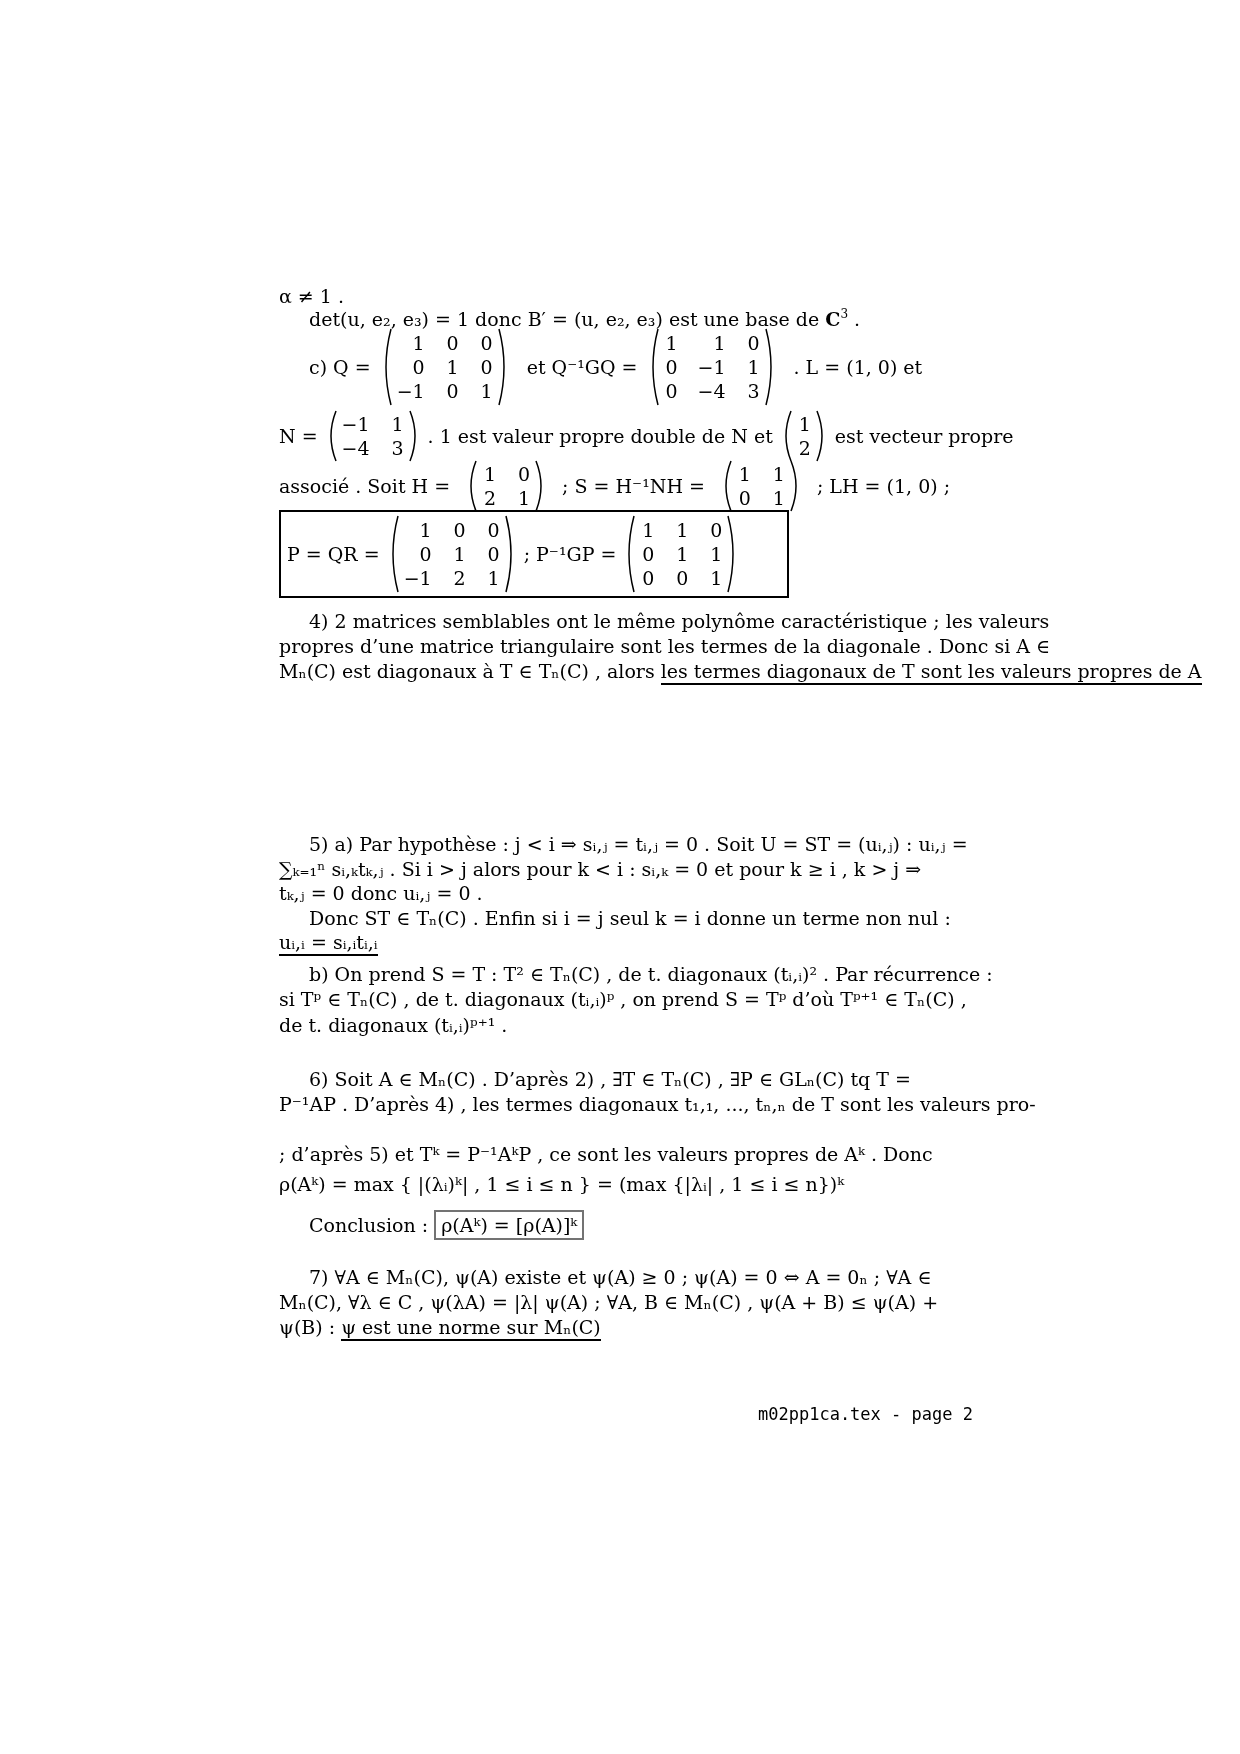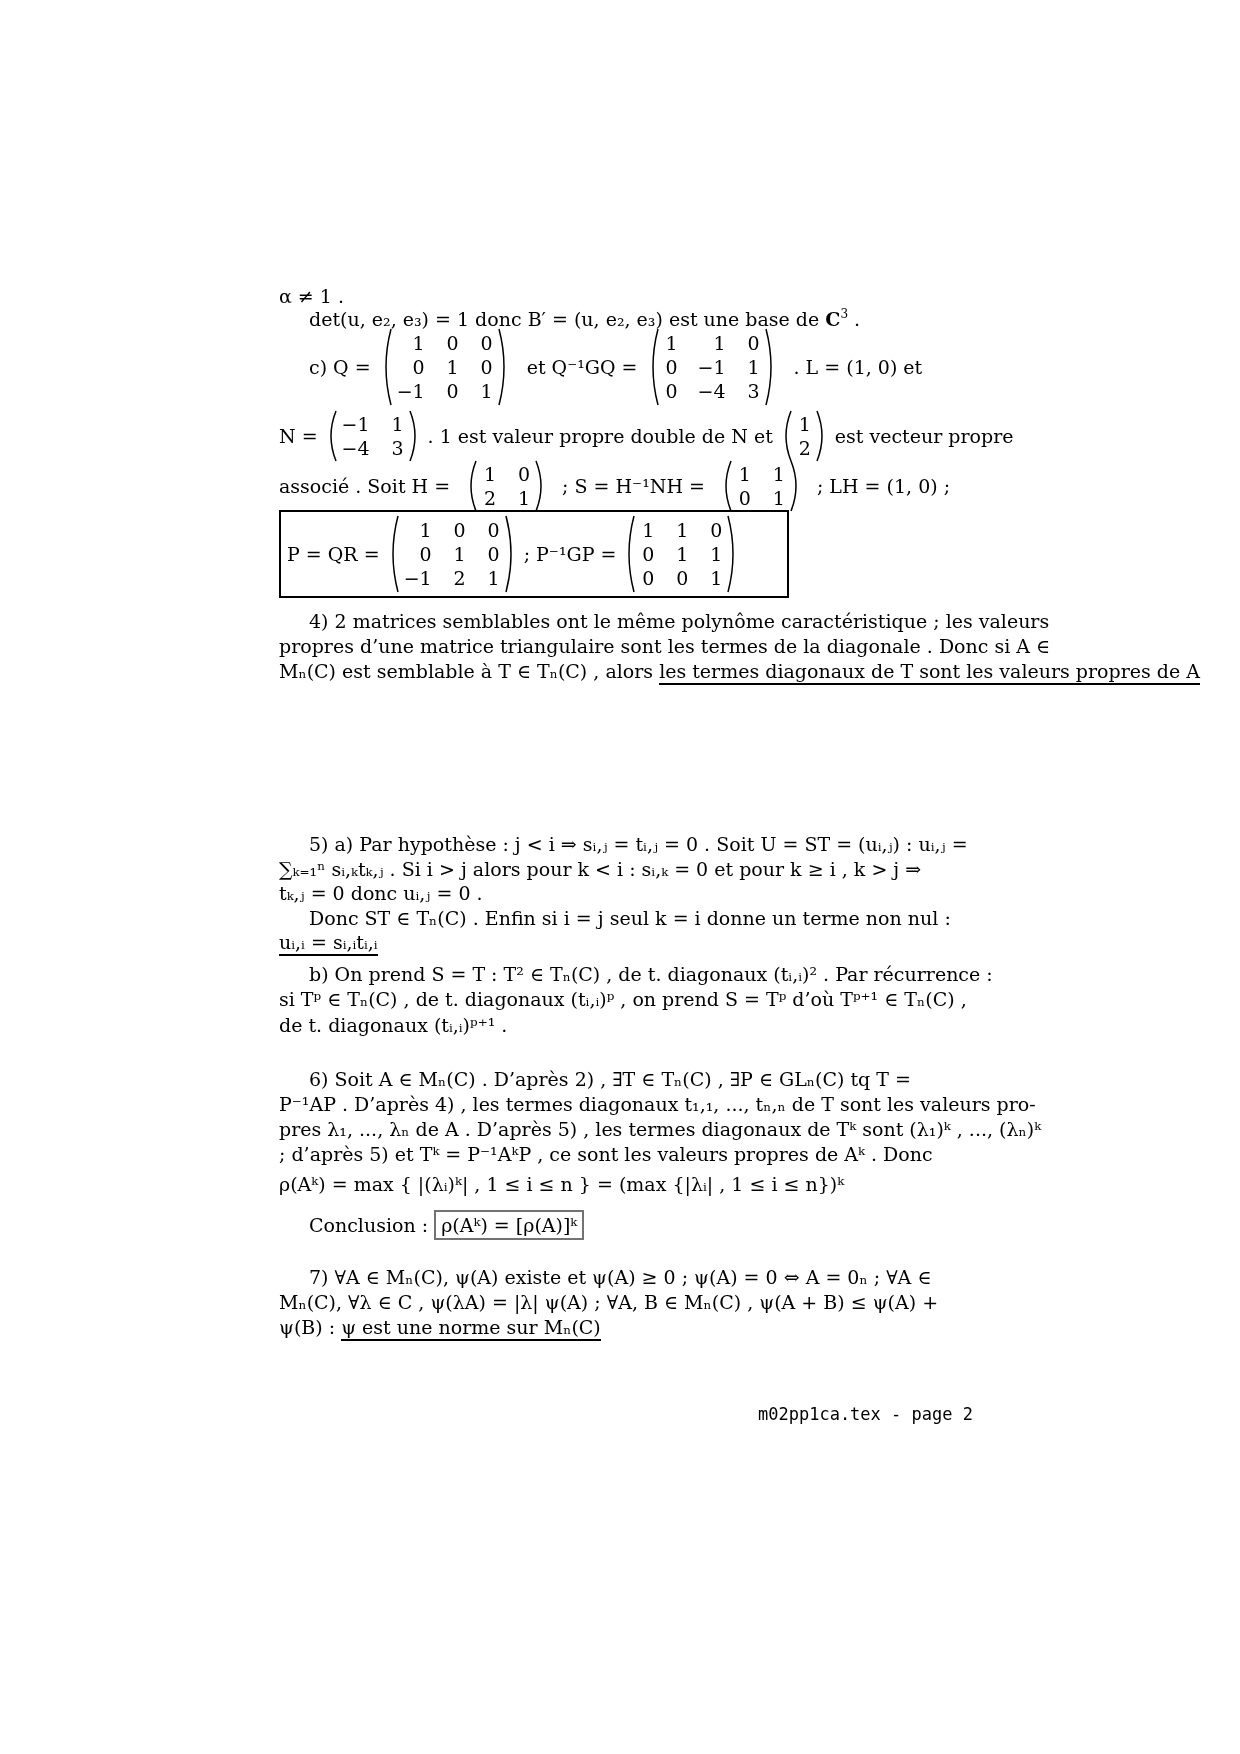--- a/index.html
+++ b/index.html
@@ -225,35 +225,34 @@
               <path d="M2 2 Q12 40 2 78" stroke="#000" stroke-width="1.5" fill="none"></path>
             </svg>
           </span>
       </span>
     </div>
   </div>
 
   <div class="line ind" style="top:609px;"><span>4) 2 matrices semblables ont le même polynôme caractéristique ; les valeurs</span></div>
   <div class="line" style="top:634px;"><span>propres d’une matrice triangulaire sont les termes de la diagonale . Donc si A ∈</span></div>
   <div class="line" style="top:659px;">
-    <span>Mₙ(C) est semblable à T ∈ Tₙ(C) , alors </span><span class="ul">les termes diagonaux de T sont les valeurs propres de A</span>
+    <span>Mₙ(C) est diagonaux à T ∈ Tₙ(C) , alors </span><span class="ul">les termes diagonaux de T sont les valeurs propres de A</span>
   </div>
 
   <div class="line ind" style="top:832px;"><span>5) a) Par hypothèse : j &lt; i ⇒ sᵢ,ⱼ = tᵢ,ⱼ = 0 . Soit U = ST = (uᵢ,ⱼ) : uᵢ,ⱼ =</span></div>
   <div class="line" style="top:857px;"><span>∑ₖ₌₁ⁿ sᵢ,ₖtₖ,ⱼ .  Si i &gt; j alors pour k &lt; i : sᵢ,ₖ = 0 et pour k ≥ i ,  k &gt; j ⇒</span></div>
   <div class="line" style="top:881px;"><span>tₖ,ⱼ = 0 donc uᵢ,ⱼ = 0 .</span></div>
   <div class="line ind" style="top:906px;"><span>Donc ST ∈ Tₙ(C) .  Enfin si i = j seul k = i donne un terme non nul :</span></div>
   <div class="line" style="top:930px;"><span class="ul">uᵢ,ᵢ = sᵢ,ᵢtᵢ,ᵢ</span></div>
   <div class="line ind" style="top:962px;"><span>b) On prend S = T : T² ∈ Tₙ(C) , de t. diagonaux (tᵢ,ᵢ)² . Par récurrence :</span></div>
   <div class="line" style="top:987px;"><span>si Tᵖ ∈ Tₙ(C) , de t. diagonaux (tᵢ,ᵢ)ᵖ , on prend S = Tᵖ d’où Tᵖ⁺¹ ∈ Tₙ(C) ,</span></div>
   <div class="line" style="top:1013px;"><span>de t. diagonaux (tᵢ,ᵢ)ᵖ⁺¹ .</span></div>
 
   <div class="line ind" style="top:1067px;"><span>6) Soit A ∈ Mₙ(C) .  D’après 2) , ∃T ∈ Tₙ(C) , ∃P ∈ GLₙ(C) tq T =</span></div>
   <div class="line" style="top:1092px;"><span>P⁻¹AP . D’après 4) , les termes diagonaux t₁,₁, ..., tₙ,ₙ de T sont les valeurs pro-</span></div>
-  <div class="line" style="top:1117px;"><span>pres λ₁, ..., λₙ de A . D’après 5) , les termes diagonaux de Tᵏ sont (λ₁)ᵏ , ..., (λₙ)ᵏ</span></div>
   <div class="line" style="top:1142px;"><span>; d’après 5) et Tᵏ = P⁻¹AᵏP , ce sont les valeurs propres de Aᵏ .  Donc</span></div>
   <div class="line" style="top:1172px;"><span>ρ(Aᵏ) = max { |(λᵢ)ᵏ| , 1 ≤ i ≤ n } = (max {|λᵢ| , 1 ≤ i ≤ n})ᵏ</span></div>
   <div class="line ind" style="top:1213px;">
     <span>Conclusion :</span>
     <span class="box">ρ(Aᵏ) = [ρ(A)]ᵏ</span>
   </div>
 
   <div class="line ind" style="top:1265px;"><span>7) ∀A ∈ Mₙ(C), ψ(A) existe et ψ(A) ≥ 0 ; ψ(A) = 0 ⇔ A = 0ₙ ; ∀A ∈</span></div>
   <div class="line" style="top:1290px;"><span>Mₙ(C), ∀λ ∈ C ,  ψ(λA) = |λ| ψ(A) ; ∀A, B ∈ Mₙ(C) , ψ(A + B) ≤ ψ(A) +</span></div>
   <div class="line" style="top:1315px;">

